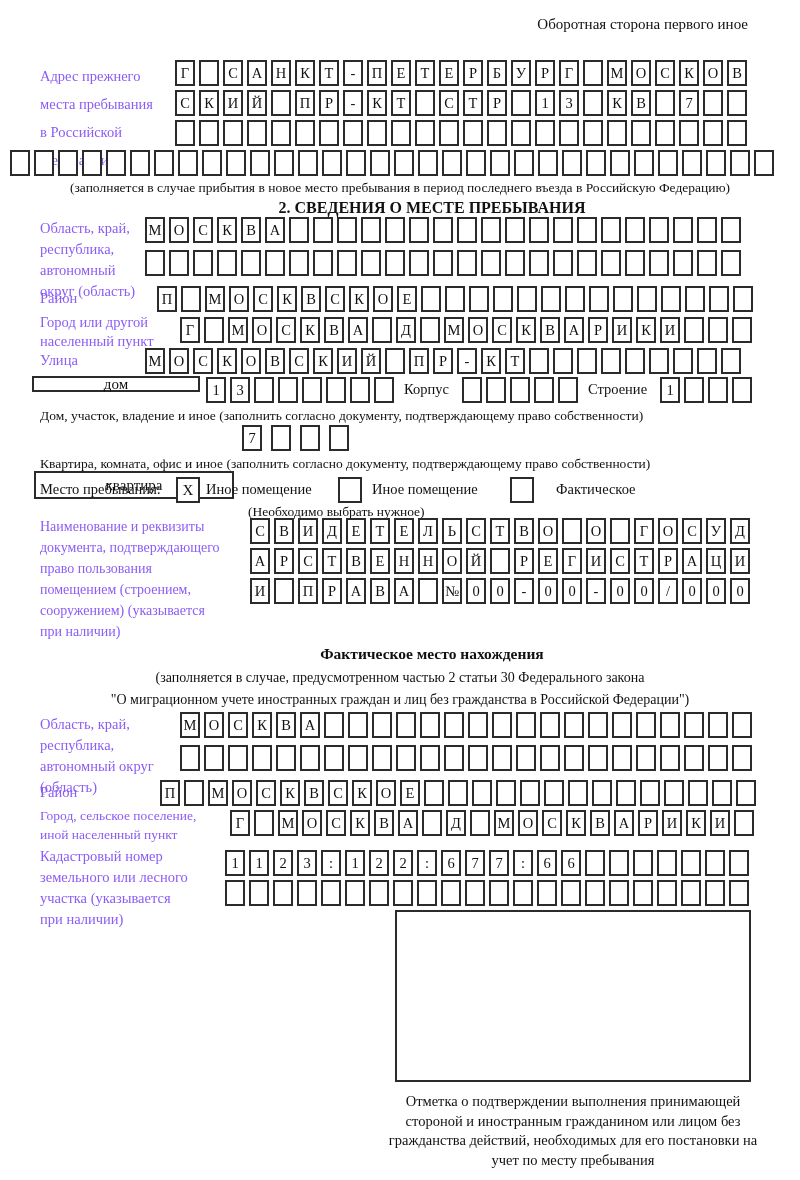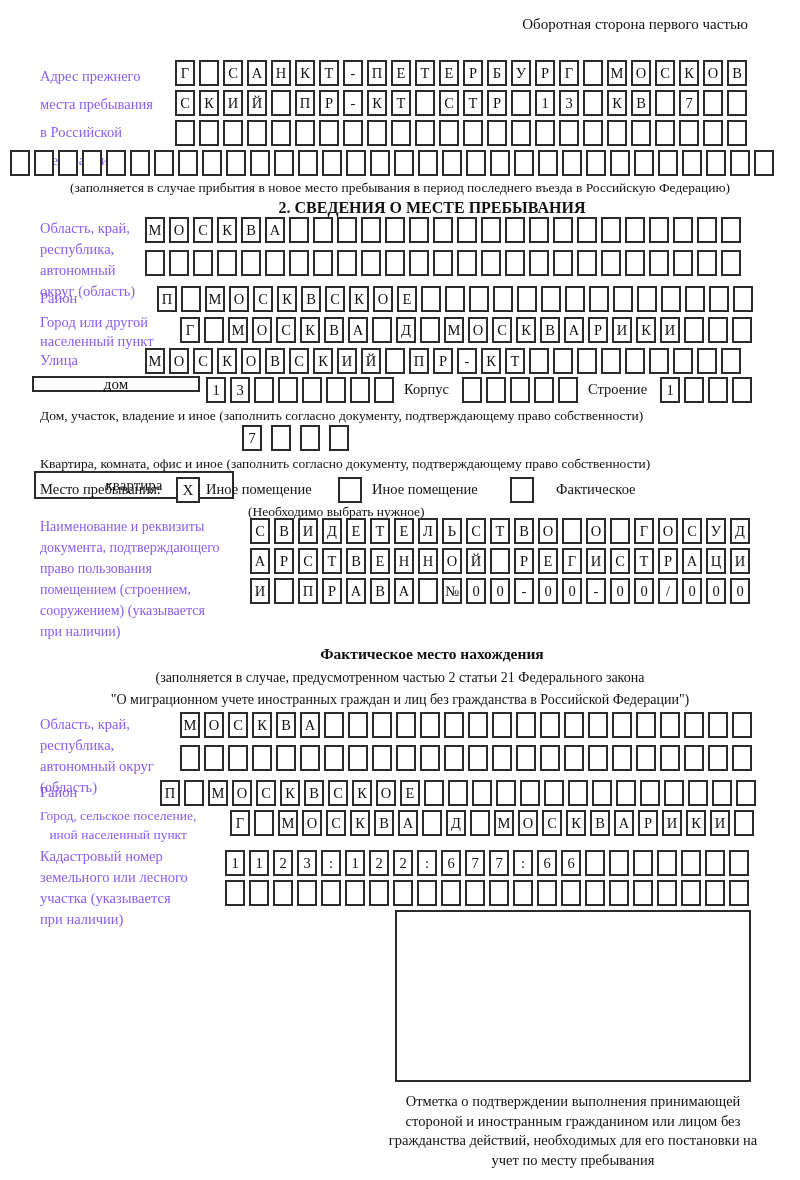--- a/index.html
+++ b/index.html
@@ -27,21 +27,21 @@
   }
   .title{position:absolute;font-weight:bold;font-size:16px;padding-left:32px;}
   .stampbox{position:absolute;box-sizing:border-box;border:2px solid #2b2b2b;background:#fff;}
   .caption{position:absolute;font-size:14.5px;line-height:19.5px;text-align:center;}
 </style>
 </head>
 <body>
 
 <div id="page">
 
-  <div class="abs" style="top:16px;right:52px;font-size:15px;">Оборотная сторона первого частью</div>
+  <div class="abs" style="top:16px;right:52px;font-size:15px;">Оборотная сторона первого иное</div>
 
   <div class="lbl" style="left:40px;top:62px;line-height:28px;">Адрес прежнего
 места пребывания
 в Российской
 Федерации</div>
   <div class="cellrow" style="left:175px;top:60px;">
       <span class="cell">Г</span>
       <span class="cell"></span>
       <span class="cell">С</span>
       <span class="cell">А</span>
@@ -418,21 +418,21 @@
       <span class="cell">-</span>
       <span class="cell">0</span>
       <span class="cell">0</span>
       <span class="cell">/</span>
       <span class="cell">0</span>
       <span class="cell">0</span>
       <span class="cell">0</span>
     </div>
 
   <div class="title center" style="top:645px;font-size:15.5px;">Фактическое место нахождения</div>
-  <div class="note center" style="top:670px;font-size:14px;">(заполняется в случае, предусмотренном частью 2 статьи 21 Федерального закона</div>
+  <div class="note center" style="top:670px;font-size:14px;">(заполняется в случае, предусмотренном частью 2 статьи 30 Федерального закона</div>
   <div class="note center" style="top:692px;font-size:14px;">"О миграционном учете иностранных граждан и лиц без гражданства в Российской Федерации")</div>
 
   <div class="lbl" style="left:40px;top:714px;">Область, край,
 республика,
 автономный округ
 (область)</div>
   <div class="cellrow" style="left:180px;top:712px;">
       <span class="cell">М</span>
       <span class="cell">О</span>
       <span class="cell">С</span>
@@ -507,21 +507,21 @@
       <span class="cell"></span>
       <span class="cell"></span>
       <span class="cell"></span>
       <span class="cell"></span>
       <span class="cell"></span>
       <span class="cell"></span>
       <span class="cell"></span>
       <span class="cell"></span>
     </div>
 
-  <div class="lbl" style="left:40px;top:806px;line-height:19px;font-size:13.5px;text-align:center;">Город, сельское поселение,
+  <div class="lbl" style="left:40px;top:806px;line-height:19px;font-size:13.5px;">Город, сельское поселение,
 иной населенный пункт</div>
   <div class="cellrow" style="left:230px;top:810px;">
       <span class="cell">Г</span>
       <span class="cell"></span>
       <span class="cell">М</span>
       <span class="cell">О</span>
       <span class="cell">С</span>
       <span class="cell">К</span>
       <span class="cell">В</span>
       <span class="cell">А</span>

